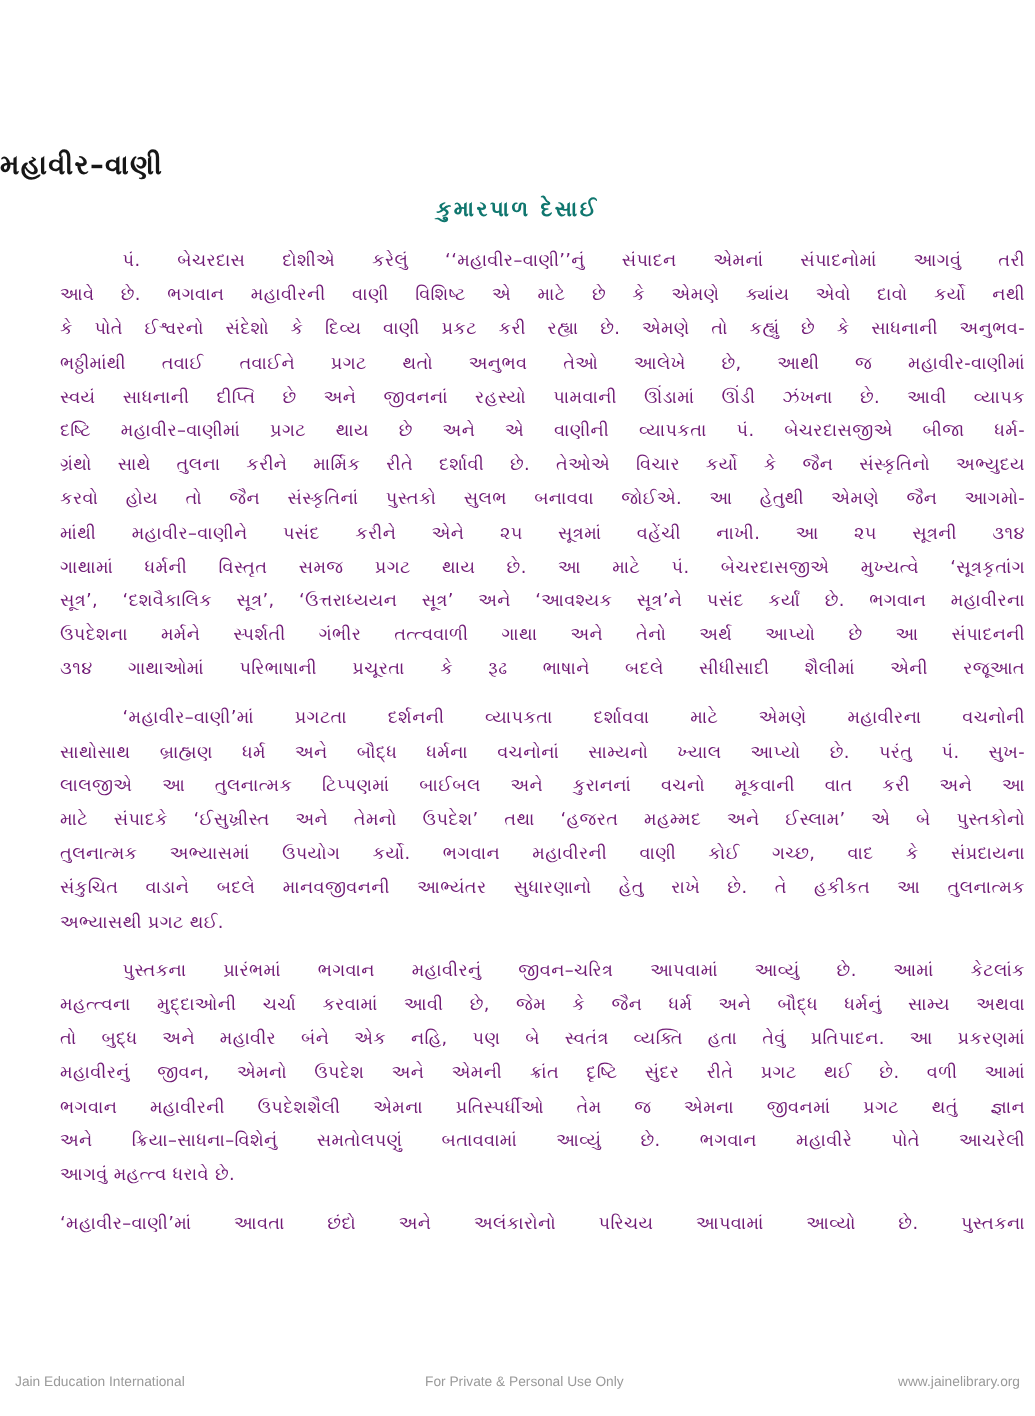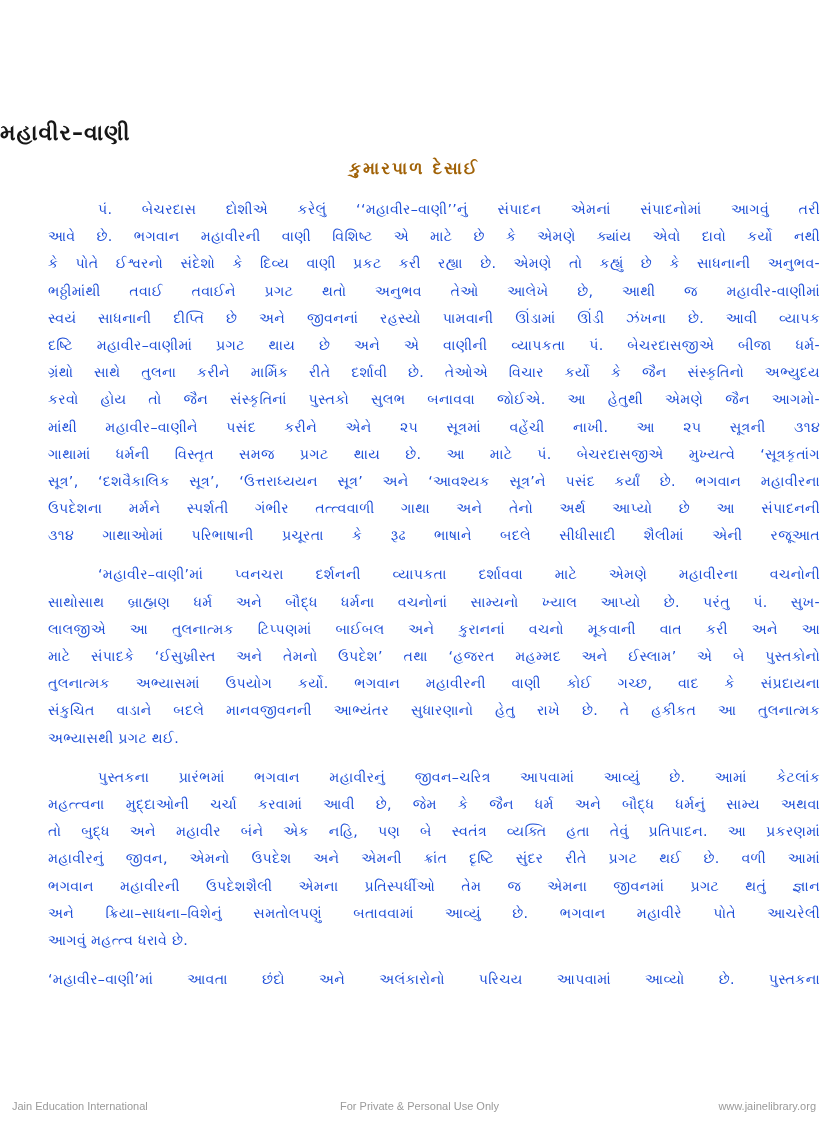--- a/index.html
+++ b/index.html
@@ -7,28 +7,28 @@
     width:828px; height:1133px; background:#ffffff; position:relative; overflow:hidden;
     font-family:"DejaVu Sans", sans-serif; color:#1a1a1a;
   }
   .page { position:absolute; left:0; top:0; width:828px; height:1133px; }
   .title {
     position:absolute; left:0; width:828px; top:120px; text-align:left;
     font-size:22px; font-weight:bold; letter-spacing:1px; color:#161616;
   }
   .author {
     position:absolute; left:0; width:828px; top:158px; text-align:center;
-    font-size:17px; font-weight:bold; letter-spacing:2px; color:#a16207;
+    font-size:17px; font-weight:bold; letter-spacing:2px; color:#0f766e;
   }
   .body-text {
     position:absolute; left:48px; width:772px; top:196px;
   }
   .line {
     height:27.2px; line-height:27.2px; font-size:14.2px; white-space:nowrap;
-    text-align:justify; text-align-last:justify; color:#1d4ed8; letter-spacing:0.3px;
+    text-align:justify; text-align-last:justify; color:#701a75; letter-spacing:0.3px;
   }
   .line.indent { padding-left:50px; }
   .line.last { text-align-last:left; }
   .para-gap { height:12px; }
   .footer {
     position:absolute; top:1100px; left:0; width:828px; height:20px;
     font-family:"Liberation Sans", sans-serif; font-size:11px; color:#9a9a9a;
   }
   .footer span { position:absolute; top:0; }
   .f-left { left:12px; }
@@ -55,21 +55,21 @@
       <div class="line">કરવો હોય તો જૈન સંસ્કૃતિનાં પુસ્તકો સુલભ બનાવવા જોઈએ. આ હેતુથી એમણે જૈન આગમો-</div>
       <div class="line">માંથી મહાવીર–વાણીને પસંદ કરીને એને ૨૫ સૂત્રમાં વહેંચી નાખી. આ ૨૫ સૂત્રની ૩૧૪</div>
       <div class="line">ગાથામાં ધર્મની વિસ્તૃત સમજ પ્રગટ થાય છે. આ માટે પં. બેચરદાસજીએ મુખ્યત્વે ‘સૂત્રકૃતાંગ</div>
       <div class="line">સૂત્ર’, ‘દશવૈકાલિક સૂત્ર’, ‘ઉત્તરાધ્યયન સૂત્ર’ અને ‘આવશ્યક સૂત્ર’ને પસંદ કર્યાં છે. ભગવાન મહાવીરના</div>
       <div class="line">ઉપદેશના મર્મને સ્પર્શતી ગંભીર તત્ત્વવાળી ગાથા અને તેનો અર્થ આપ્યો છે આ સંપાદનની</div>
       <div class="line">૩૧૪ ગાથાઓમાં પરિભાષાની પ્રચૂરતા કે રૂઢ ભાષાને બદલે સીધીસાદી શૈલીમાં એની રજૂઆત</div>
     </div>
     <div class="para-gap"></div>
 
     <div>
-      <div class="line indent">‘મહાવીર–વાણી’માં પ્વનચરા દર્શનની વ્યાપકતા દર્શાવવા માટે એમણે મહાવીરના વચનોની</div>
+      <div class="line indent">‘મહાવીર–વાણી’માં પ્રગટતા દર્શનની વ્યાપકતા દર્શાવવા માટે એમણે મહાવીરના વચનોની</div>
       <div class="line">સાથોસાથ બ્રાહ્મણ ધર્મ અને બૌદ્ધ ધર્મના વચનોનાં સામ્યનો ખ્યાલ આપ્યો છે. પરંતુ પં. સુખ-</div>
       <div class="line">લાલજીએ આ તુલનાત્મક ટિપ્પણમાં બાઈબલ અને કુરાનનાં વચનો મૂકવાની વાત કરી અને આ</div>
       <div class="line">માટે સંપાદકે ‘ઈસુખ્રીસ્ત અને તેમનો ઉપદેશ’ તથા ‘હજરત મહમ્મદ અને ઈસ્લામ’ એ બે પુસ્તકોનો</div>
       <div class="line">તુલનાત્મક અભ્યાસમાં ઉપયોગ કર્યો. ભગવાન મહાવીરની વાણી કોઈ ગચ્છ, વાદ કે સંપ્રદાયના</div>
       <div class="line">સંકુચિત વાડાને બદલે માનવજીવનની આભ્યંતર સુધારણાનો હેતુ રાખે છે. તે હકીકત આ તુલનાત્મક</div>
       <div class="line last">અભ્યાસથી પ્રગટ થઈ.</div>
     </div>
     <div class="para-gap"></div>
 
     <div>

